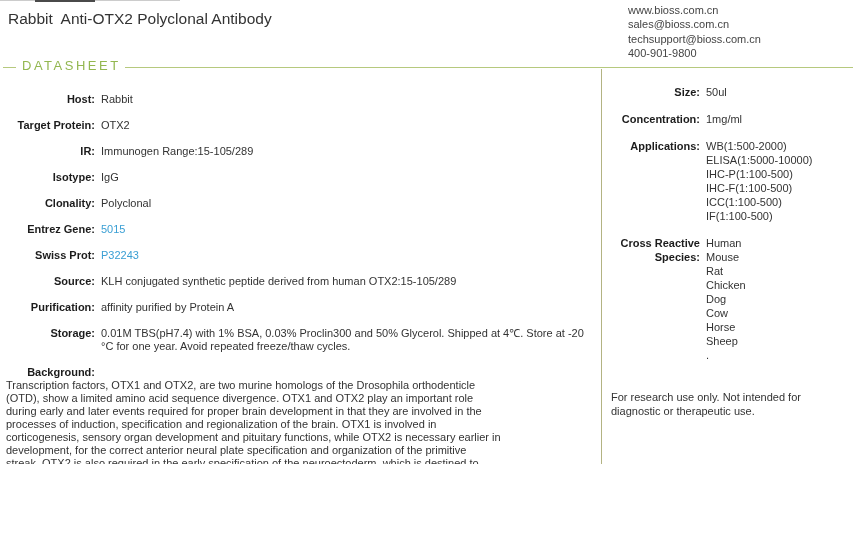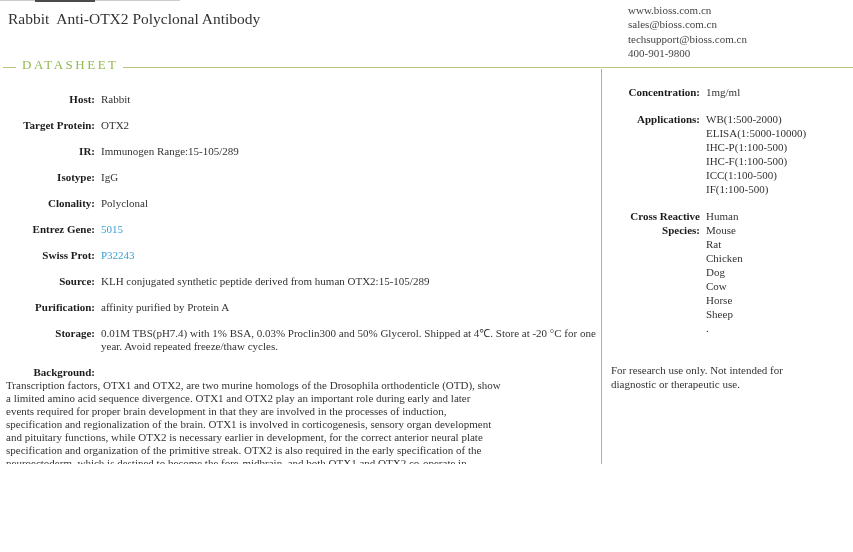--- a/index.html
+++ b/index.html
@@ -1,21 +1,21 @@
 <!DOCTYPE html>
 <html><head>
 <meta charset="utf-8">
 <style>
   * { margin:0; padding:0; box-sizing:border-box; }
   html,body { background:#fff; }
   .page {
     position:relative;
     width:853px; height:464px;
     background:#ffffff;
-    font-family:Liberation Serif, serif;
+    font-family:Liberation Sans, sans-serif;
     color:#333;
     overflow:hidden;
   }
   .top-artifact-light {
     position:absolute; top:0; left:0; width:180px; height:1px; background:#cccccc;
   }
   .top-artifact-dark {
     position:absolute; top:0; left:35px; width:60px; height:2px; background:#4a4a4a;
   }
   .title {
@@ -139,20 +139,24 @@
 
       <div class="row row-background">
         <div class="lbl">Background:</div>
         <div class="val">Transcription factors, OTX1 and OTX2, are two murine homologs of the Drosophila orthodenticle (OTD), show a limited amino acid sequence divergence. OTX1 and OTX2 play an important role during early and later events required for proper brain development in that they are involved in the processes of induction, specification and regionalization of the brain. OTX1 is involved in corticogenesis, sensory organ development and pituitary functions, while OTX2 is necessary earlier in development, for the correct anterior neural plate specification and organization of the primitive streak. OTX2 is also required in the early specification of the neuroectoderm, which is destined to become the fore-midbrain, and both OTX1 and OTX2 co-operate in patterning the developing brain through a dosage-dependent mechanism. A molecular mechanism depending on a precise threshold of OTX proteins is necessary for the correct positioning of the isthmic region and for anterior brain patterning. The genes which encode OTX1 and OTX2 map to human chromosomes 2p13 and 14q21-q22, respectively.</div>
       </div>
 
     </div>
 
     <div class="col-right">
 
+      <div class="row">
+        <div class="lbl">Size:</div>
+        <div class="val">50ul</div>
+      </div>
 
       <div class="row">
         <div class="lbl">Concentration:</div>
         <div class="val">1mg/ml</div>
       </div>
 
       <div class="row">
         <div class="lbl">Applications:</div>
         <div class="val">
           <span class="list-line">WB(1:500-2000)</span>

